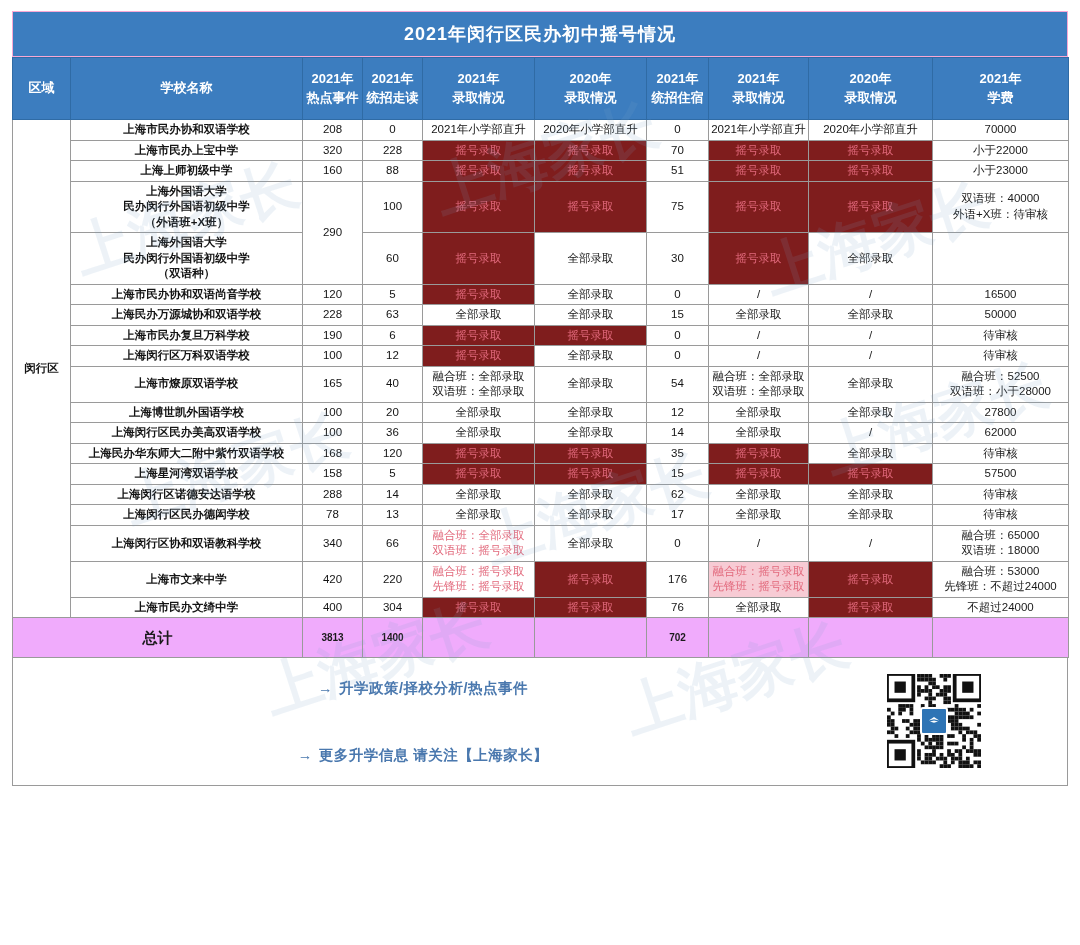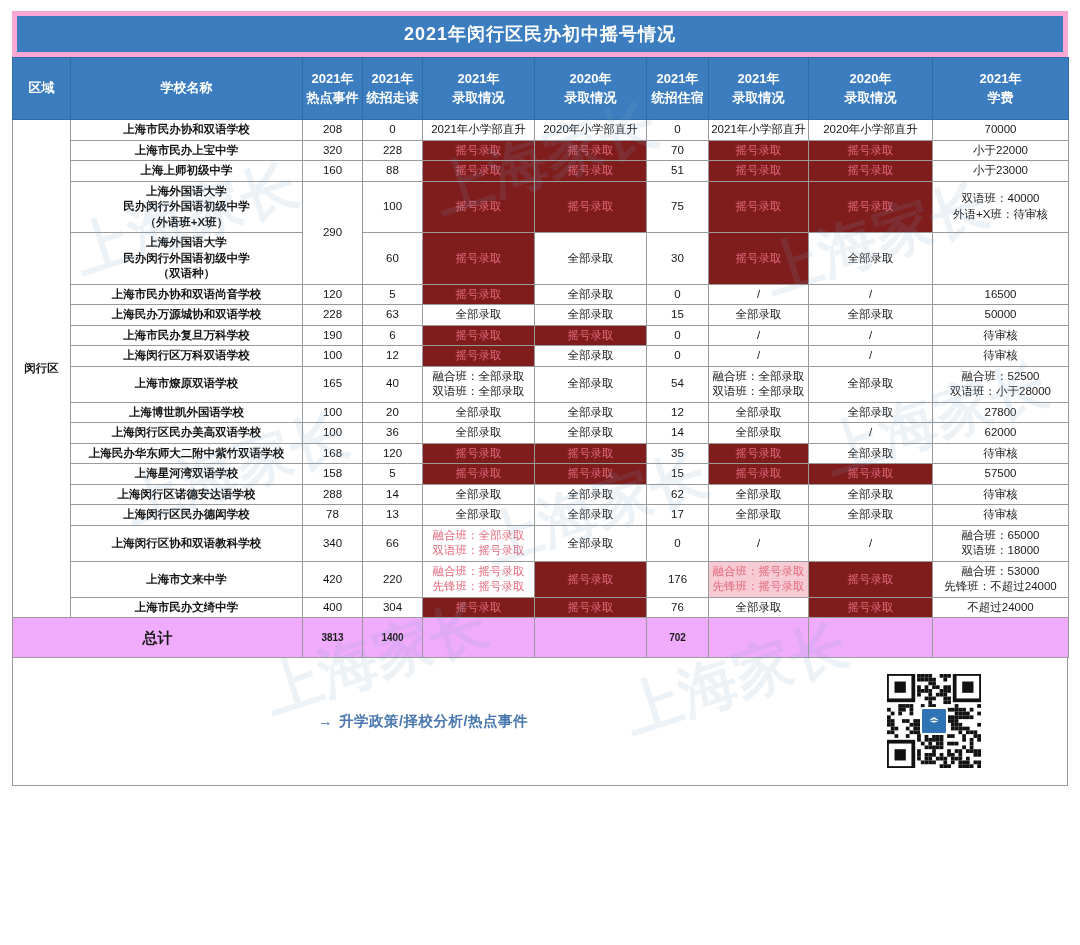--- a/index.html
+++ b/index.html
@@ -23,21 +23,21 @@
     height: 945px;
     background: #ffffff;
     box-sizing: border-box;
     padding: 11px 12px 0 12px;
   }
 
   
   .title-bar {
     height: 46px;
     background: #3C7DBF;
-    border: 5px solid #f9a8d4;
+    border: 1px solid #f9a8d4;
     display: flex;
     align-items: center;
     justify-content: center;
     box-sizing: border-box;
   }
   .title-bar .title-text {
     color: #ffffff;
     font-size: 18px;
     font-weight: bold;
     letter-spacing: 1px;
@@ -723,20 +723,23 @@
           <td class="tnum"></td>
           <td class="tnum"></td>
         </tr>
       </tbody>
   </table>
 
   <div class="footer">
     <div class="footer-links">
       <div class="flink">
         <span class="arrow">→</span><span>升学政策/择校分析/热点事件</span>
+      </div>
+      <div class="flink">
+        <span class="arrow">→</span><span>更多升学信息 请关注【上海家长】</span>
       </div>
     </div>
     <div class="qr-wrap">
       <div class="qr-canvas" id="qr-canvas">
           <svg width="94" height="94" viewBox="0 0 94 94" style="position: absolute; left: 0px; top: 0px;">
             <rect width="94" height="94" fill="#ffffff"></rect>
             <rect x="30.08" y="0.00" width="3.76" height="3.76" fill="#111111"></rect>
             <rect x="33.84" y="0.00" width="3.76" height="3.76" fill="#111111"></rect>
             <rect x="37.60" y="0.00" width="3.76" height="3.76" fill="#111111"></rect>
             <rect x="41.36" y="0.00" width="3.76" height="3.76" fill="#111111"></rect>

